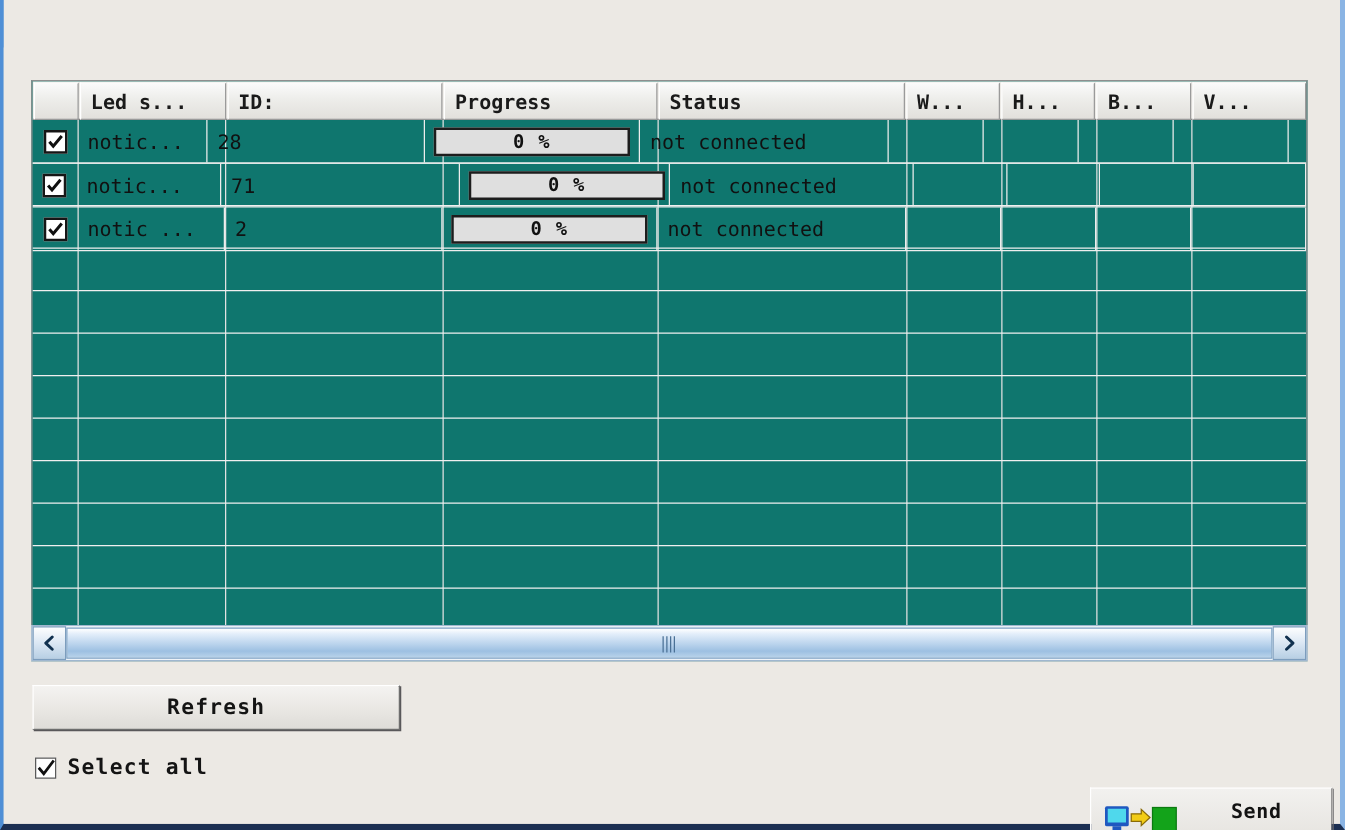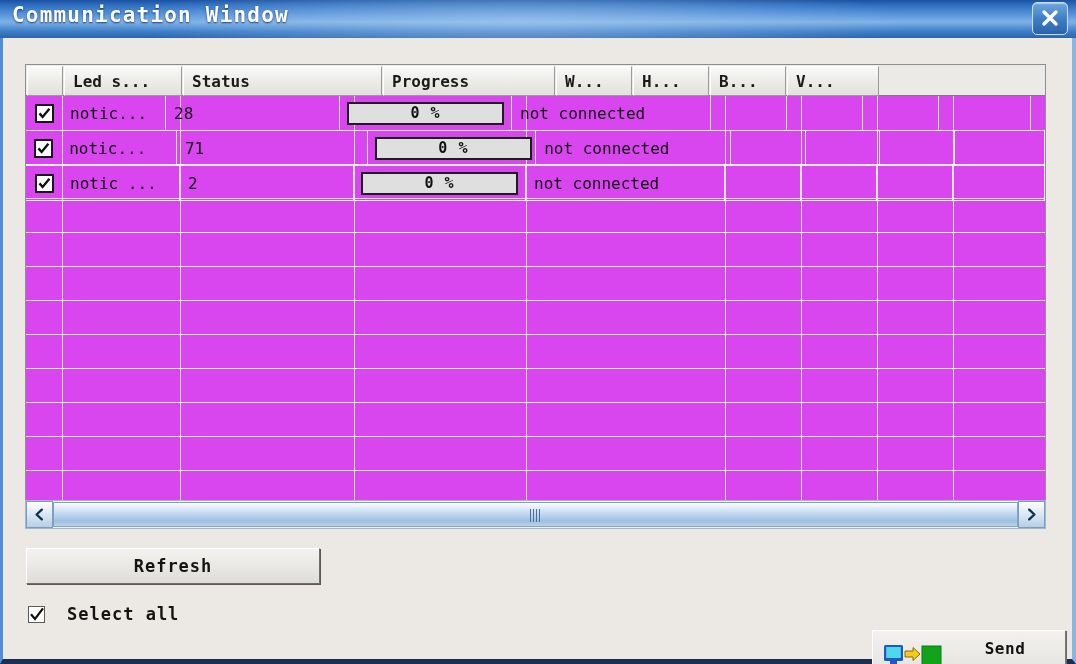--- a/index.html
+++ b/index.html
@@ -87,21 +87,21 @@
     background: #ece9e4;
   }
 
   
   .grid-wrap {
     position: absolute;
     left: 22px;
     top: 26px;
     width: 1021px;
     height: 465px;
-    background: #d946ef;
+    background: #0f766e;
     border: 1px solid #8e8e8e;
     box-sizing: border-box;
     overflow: hidden;
   }
   .grid-head {
     display: flex;
     height: 31px;
     background: #eceae6;
     border-bottom: 1px solid #7d7d7d;
     box-sizing: border-box;
@@ -298,21 +298,21 @@
     letter-spacing: 1px;
     cursor: pointer;
   }
 
   .selectall {
     position: absolute;
     left: 25px;
     top: 566px;
     display: flex;
     align-items: center;
-    gap: 22px;
+    gap: 9px;
     cursor: pointer;
   }
   .selectall .box {
     width: 17px;
     height: 17px;
     border: 1px solid #5a5a5a;
     background: #ffffff;
     position: relative;
     box-sizing: border-box;
   }
@@ -354,38 +354,31 @@
     line-height: 1.28;
     letter-spacing: 0.5px;
     padding-right: 6px;
   }
 </style>
 </head>
 <body>
 
 <div class="window">
 
-  <div class="titlebar">
-    <div class="title-text">Communication Window</div>
-    <div class="close-btn">
-      <svg width="22" height="22" viewBox="0 0 22 22">
-        <path d="M5 5 L17 17 M17 5 L5 17" stroke="#ffffff" stroke-width="3.4" stroke-linecap="round" fill="none"></path>
-      </svg>
-    </div>
-  </div>
 
   <div class="content">
 
     <div class="grid-wrap">
 
       <div class="grid-head">
         <div class="hcell first" style="width:36px"></div>
         <div class="hcell" style="width:118px">Led s...</div>
+        <div class="hcell" style="width:174px">ID:</div>
+        <div class="hcell" style="width:172px">Progress</div>
         <div class="hcell" style="width:199px">Status</div>
-        <div class="hcell" style="width:172px">Progress</div>
         <div class="hcell" style="width:76px">W...</div>
         <div class="hcell" style="width:76px">H...</div>
         <div class="hcell" style="width:76px">B...</div>
         <div class="hcell" style="width:92px">V...</div>
       </div>
 
       <div class="grid-body">
 
         <div class="col-rules">
           <div class="col-rule" style="left:36px"></div>

